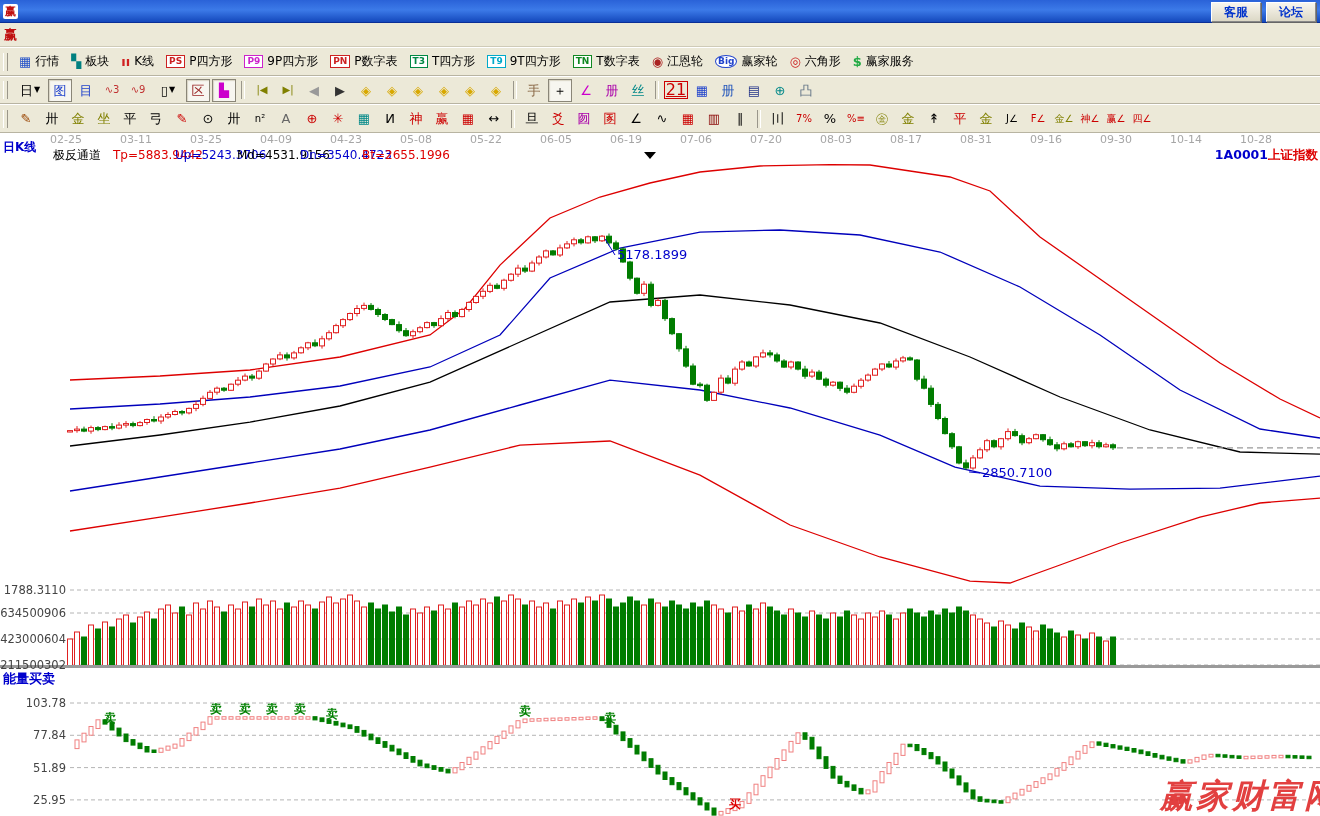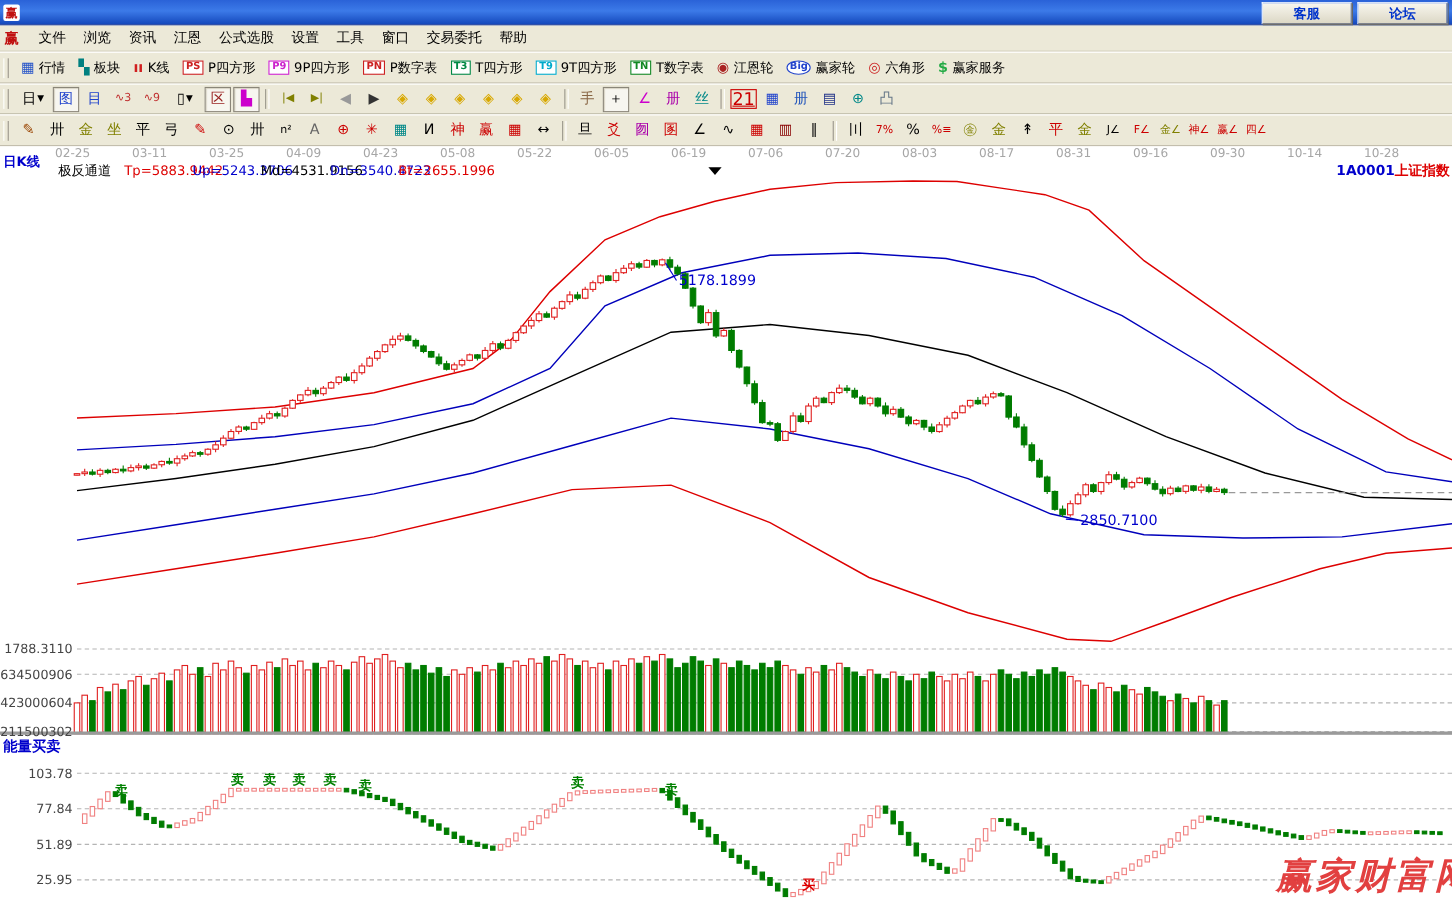--- a/index.html
+++ b/index.html
@@ -5,21 +5,21 @@
   html,body{margin:0;padding:0;width:1320px;height:816px;overflow:hidden;background:#fff;
     font-family:"DejaVu Sans","Liberation Sans",sans-serif;}
   
   .titlebar{height:22px;background:linear-gradient(180deg,#2a62d8 0%,#3c7ae8 45%,#1448bc 100%);
     display:flex;align-items:center;color:#fff;font-size:12.5px;font-weight:bold;position:relative;border-bottom:1px solid #0a2f96;}
   .titlebar .logo{width:15px;height:15px;background:#fff;color:#c01010;font-size:11px;font-weight:bold;
     display:flex;align-items:center;justify-content:center;margin:0 5px 0 3px;border-radius:2px;}
   .tb-buttons{position:absolute;right:4px;top:2px;display:flex;gap:5px;}
   .tb-btn2{min-width:40px;height:18px;background:linear-gradient(#f8f6ee,#dcd8c6);border:1px solid #888;
     border-top-color:#fff;border-left-color:#fff;box-shadow:1px 1px 0 #666;color:#0033cc;font-size:12px;
-    font-weight:bold;display:flex;align-items:center;justify-content:center;padding:0 20px;cursor:pointer;}
+    font-weight:bold;display:flex;align-items:center;justify-content:center;padding:0 4px;cursor:pointer;}
   
   .menubar{height:23px;background:#ece9d8;display:flex;align-items:center;font-size:12.5px;color:#000;
     border-bottom:1px solid #cfcbb8;}
   .menu-logo{color:#c01010;font-weight:bold;font-size:13px;margin:0 10px 0 4px;}
   .menu-item{padding:2px 8px;cursor:pointer;}
   
   .tbrow{background:#ece9d8;display:flex;align-items:center;border-top:1px solid #fff;
     border-bottom:1px solid #b8b4a2;}
   .row-a{height:27px;font-size:12px;}
   .row-b{height:26px;}
@@ -46,32 +46,20 @@
 <div class="titlebar">
   <span class="logo">赢</span>
   <div class="tb-buttons">
     <div class="tb-btn2">客服</div>
     <div class="tb-btn2">论坛</div>
   </div>
 </div>
 
 <div class="menubar">
   <span class="menu-logo">赢</span>
-  <div id="menu-items" style="display:flex">
-      <div class="menu-item">文件</div>
-      <div class="menu-item">浏览</div>
-      <div class="menu-item">资讯</div>
-      <div class="menu-item">江恩</div>
-      <div class="menu-item">公式选股</div>
-      <div class="menu-item">设置</div>
-      <div class="menu-item">工具</div>
-      <div class="menu-item">窗口</div>
-      <div class="menu-item">交易委托</div>
-      <div class="menu-item">帮助</div>
-    </div>
 </div>
 
 <div class="tbrow row-a">
   <div class="grip"></div>
   <div id="tbA" style="display:flex;align-items:center">
       <div class="qbtn">
         <span class="gly" style="color: rgb(37, 83, 200);">▦</span>
         <span>行情</span>
       </div>
       <div class="qbtn">

